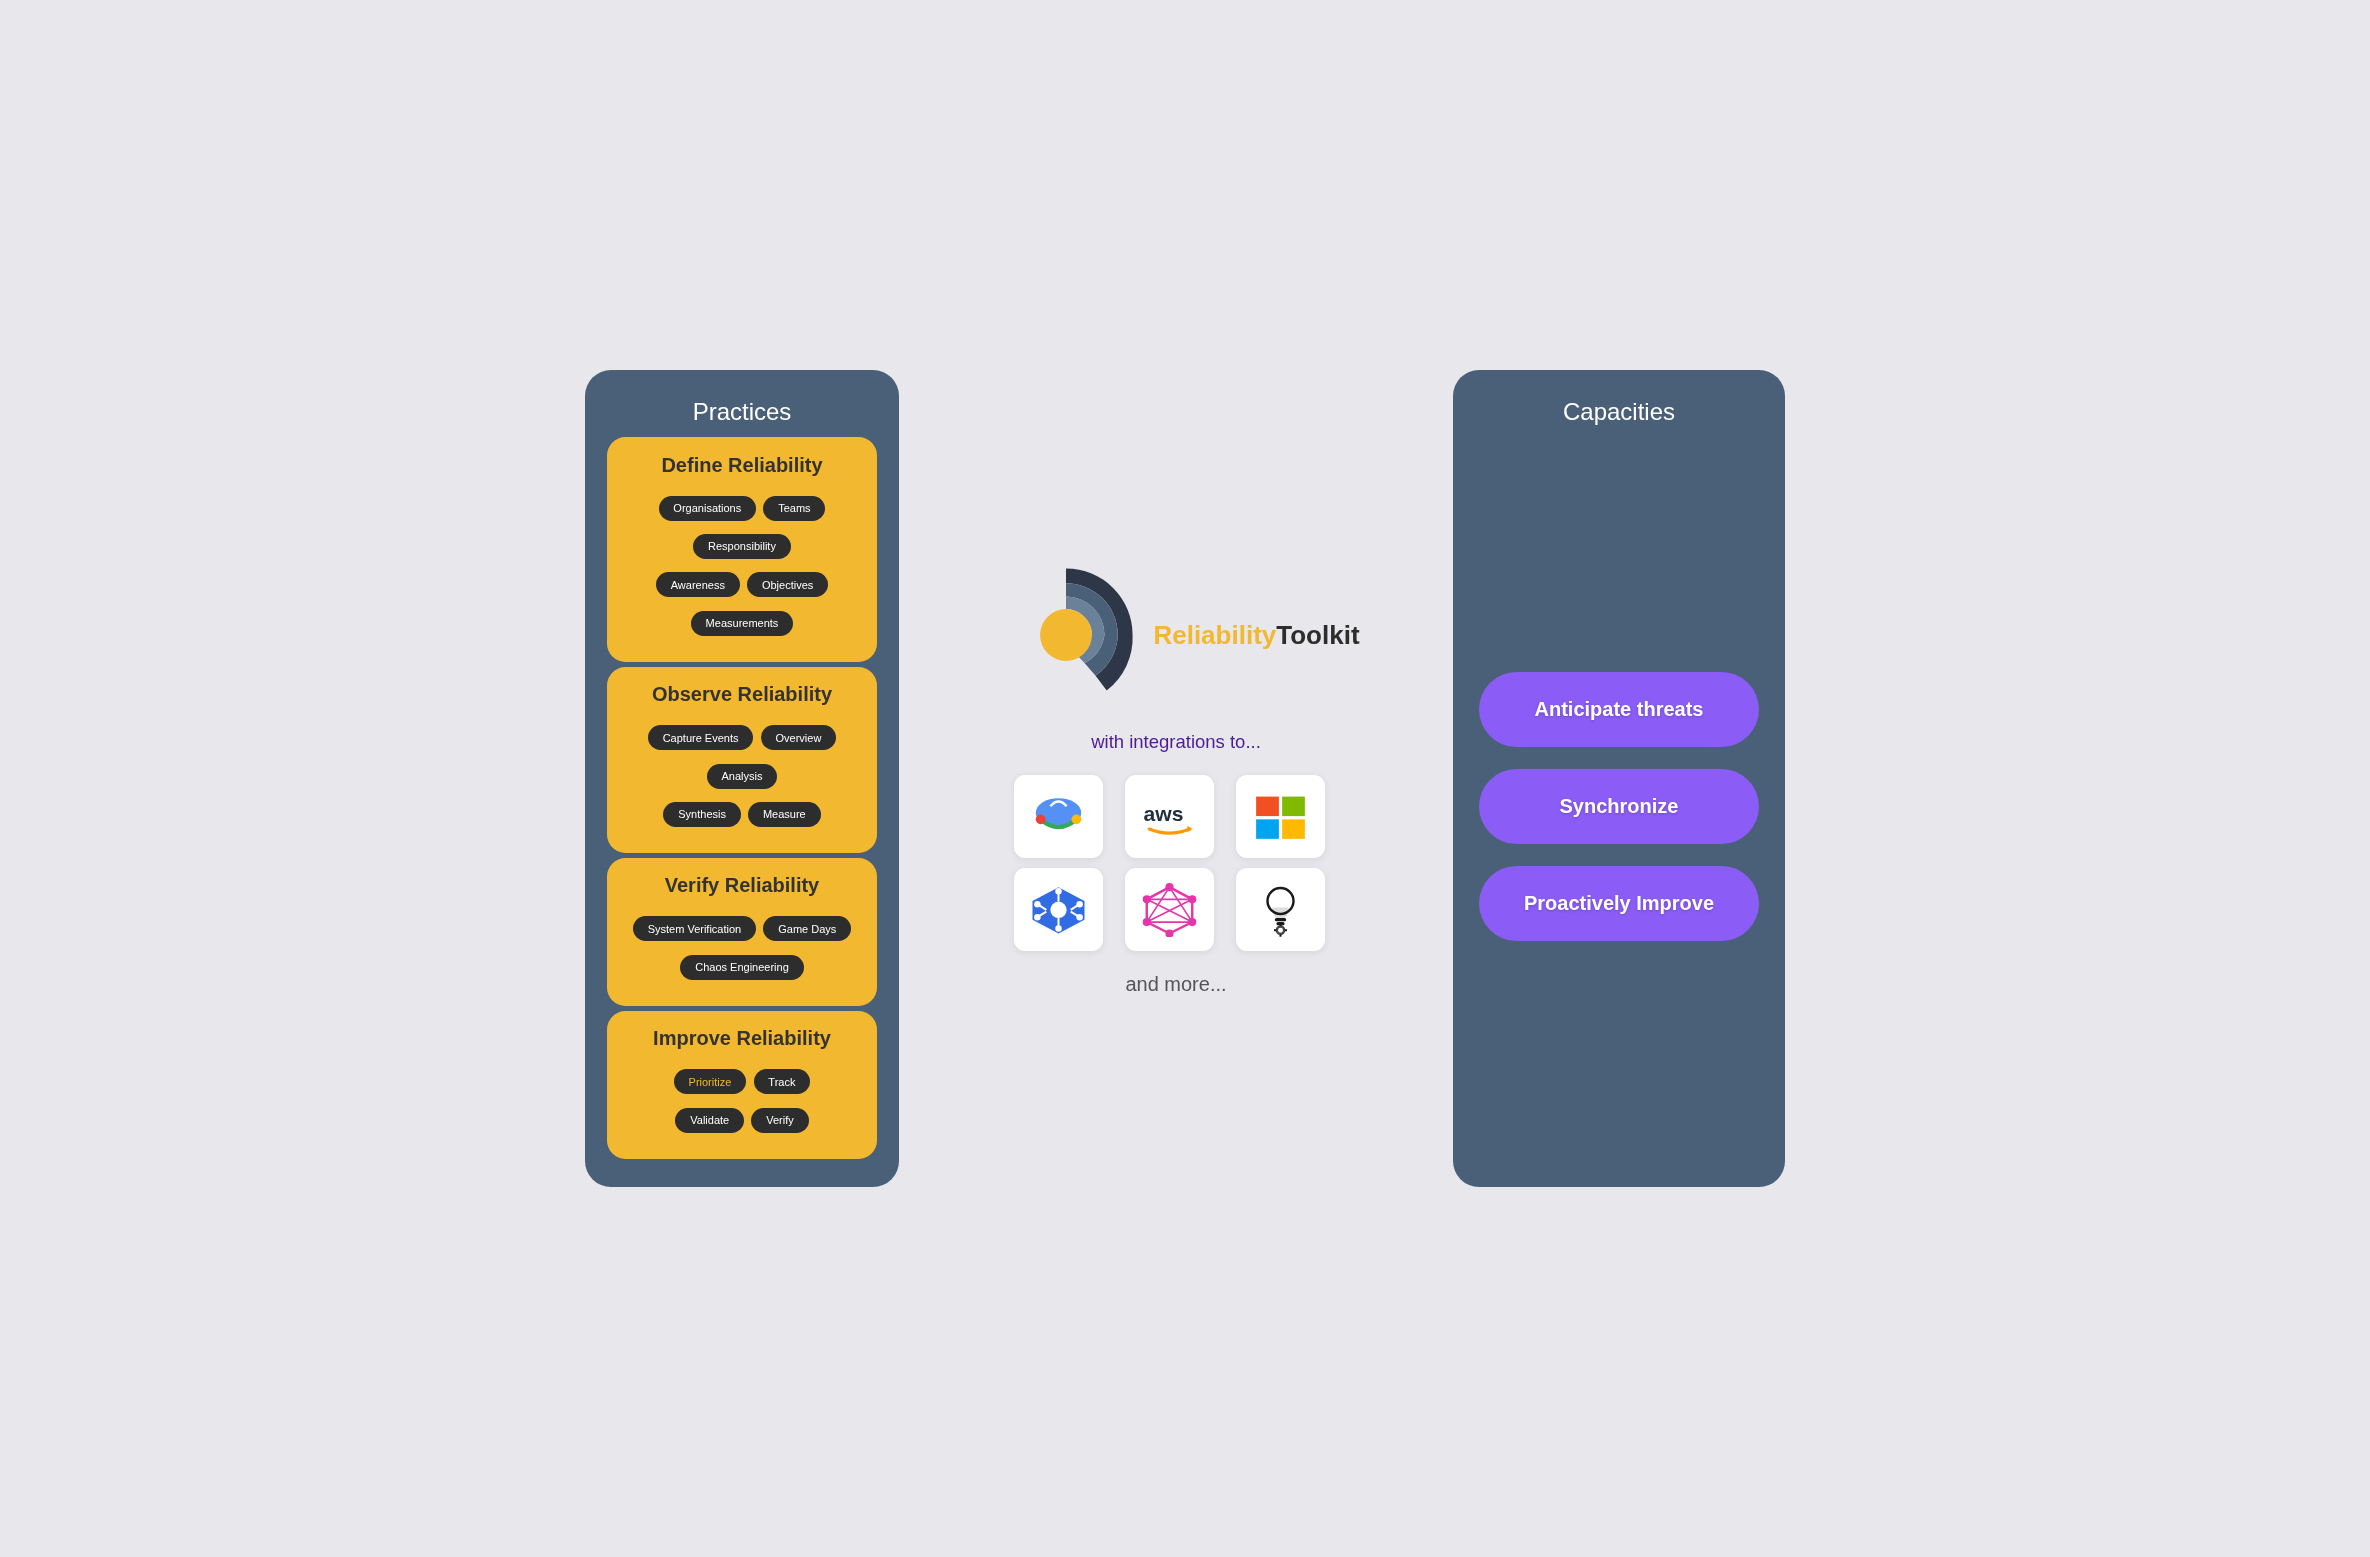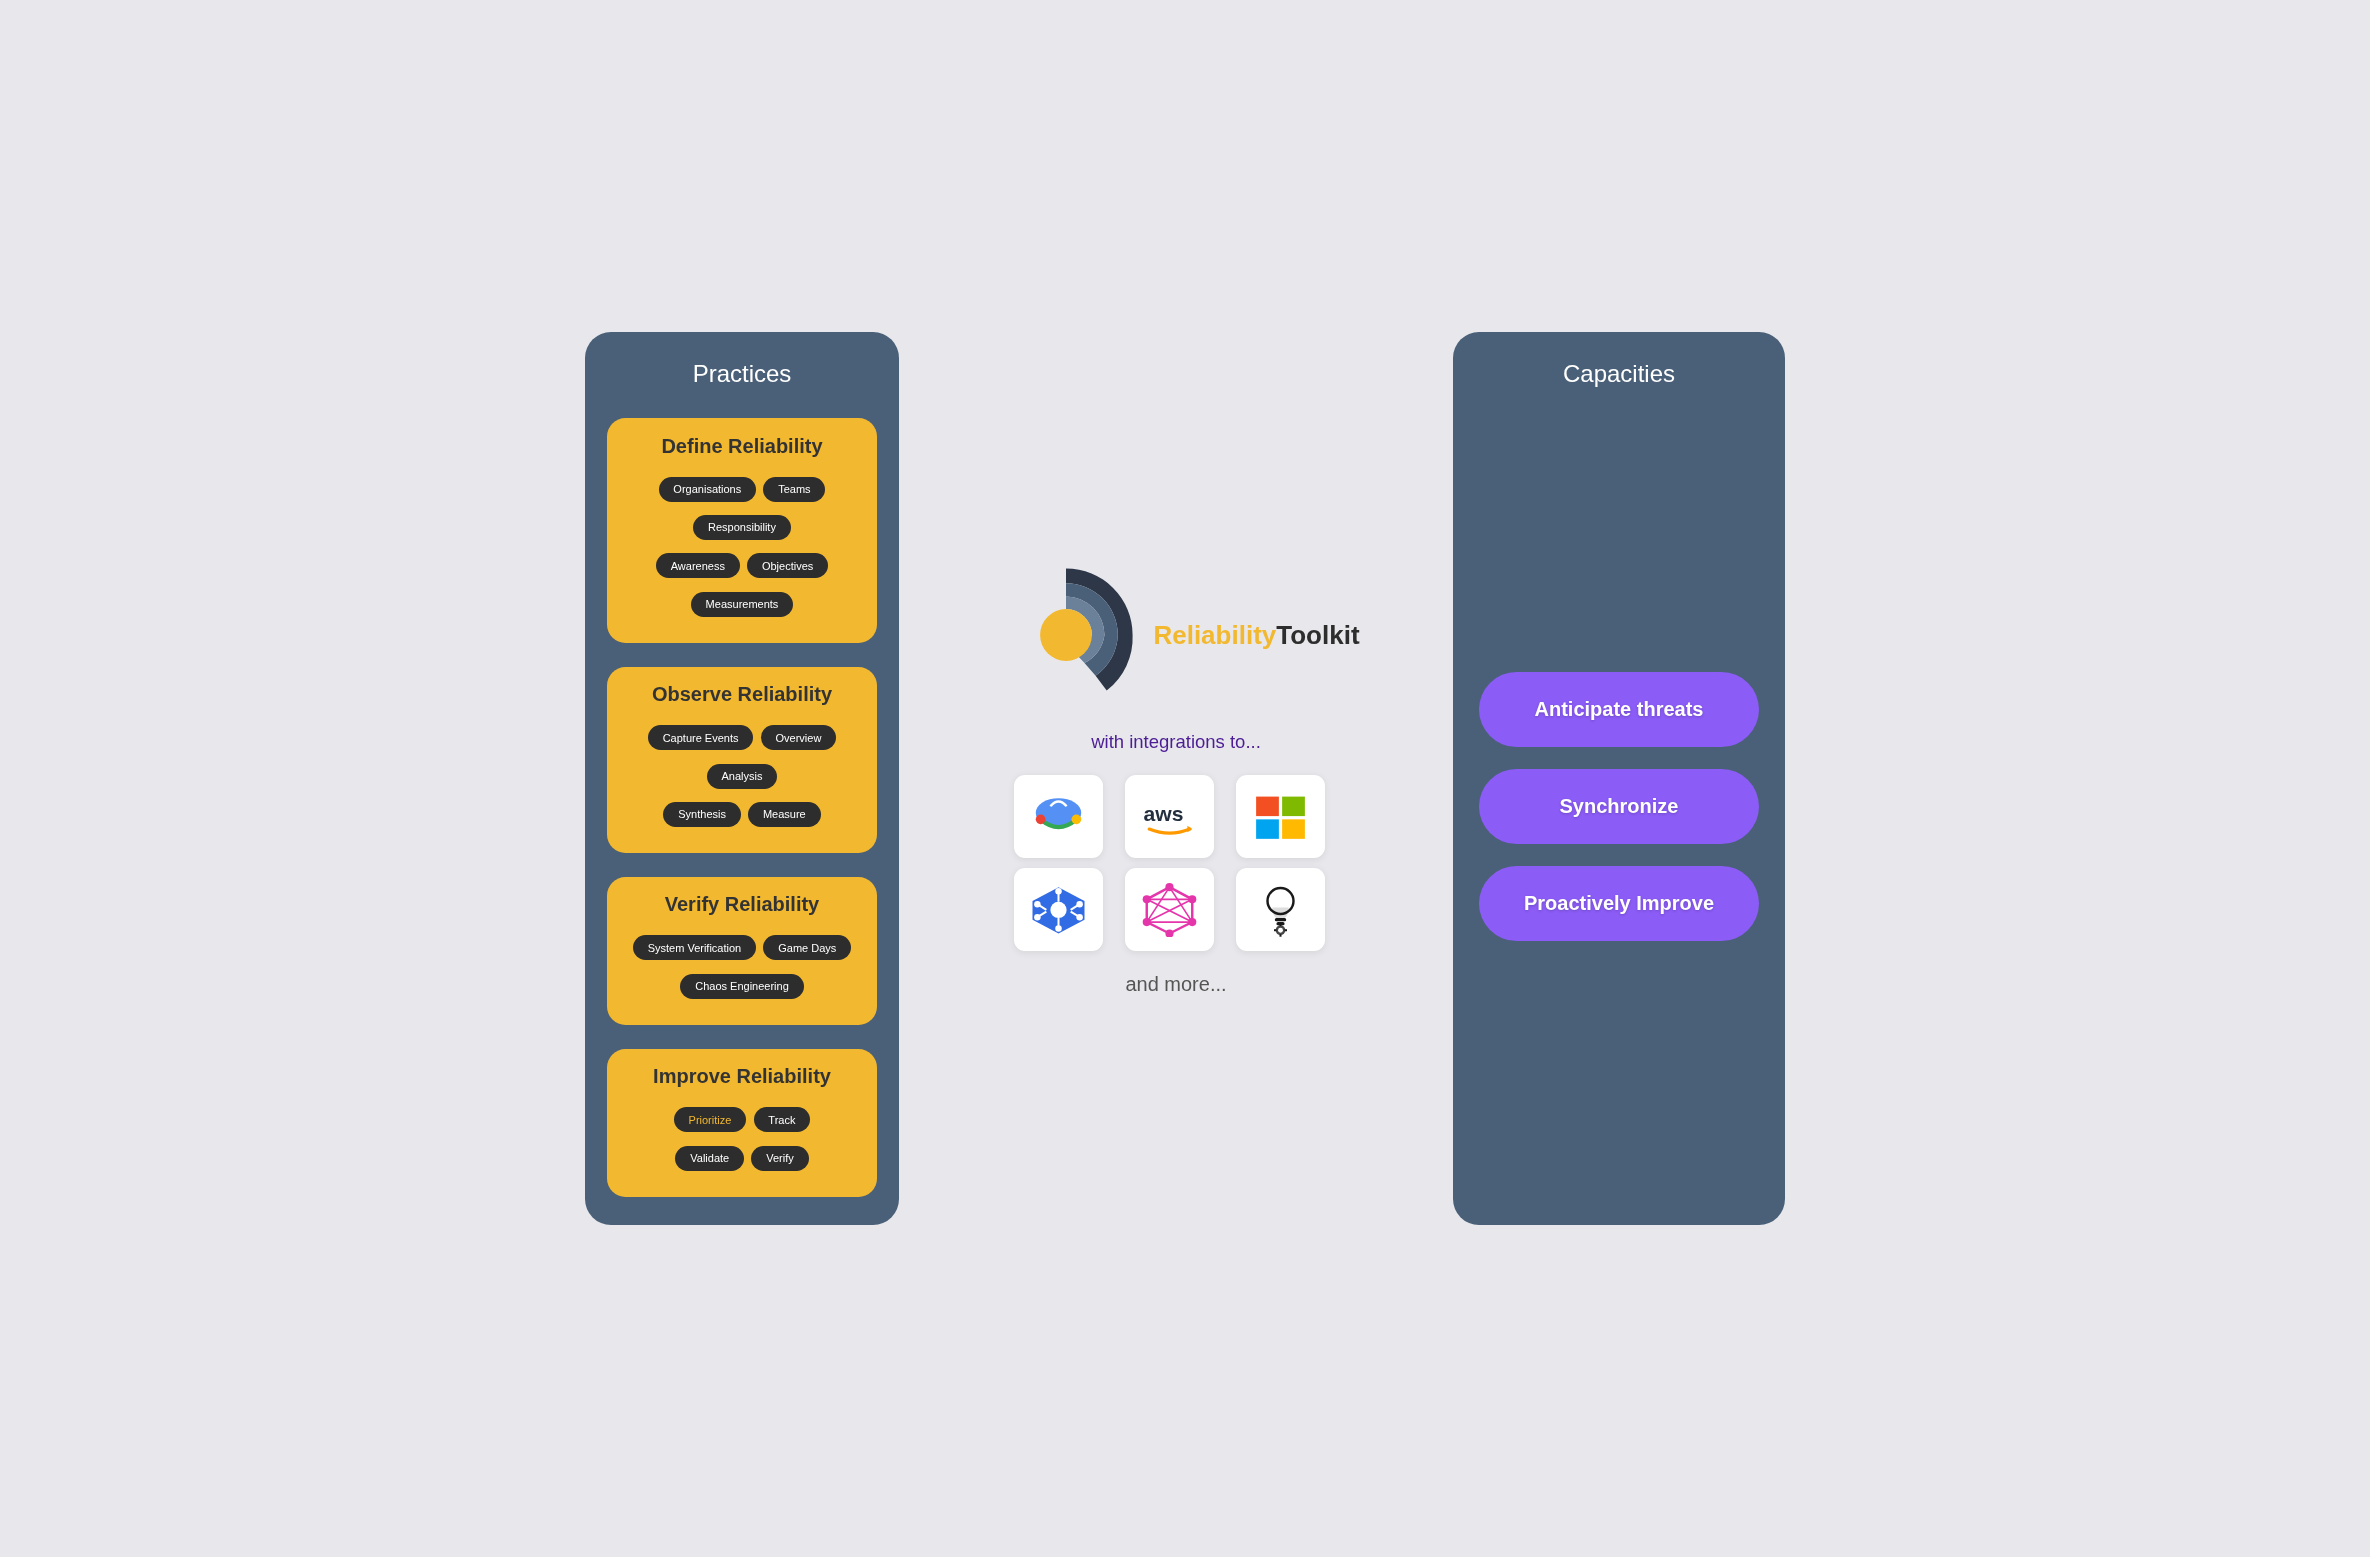--- a/index.html
+++ b/index.html
@@ -21,21 +21,21 @@
     }
 
     
     .practices-panel {
       background: #4a6078;
       border-radius: 26px;
       padding: 28px 22px;
       flex: 0 0 314px;
       display: flex;
       flex-direction: column;
-      gap: 24px;
+      gap: 5px;
     }
     .panel-title {
       color: #fff;
       font-size: 24px;
       font-weight: 400;
       text-align: center;
       margin-bottom: 5.5px;
     }
     .practice-card {
       background: #f2b830;

